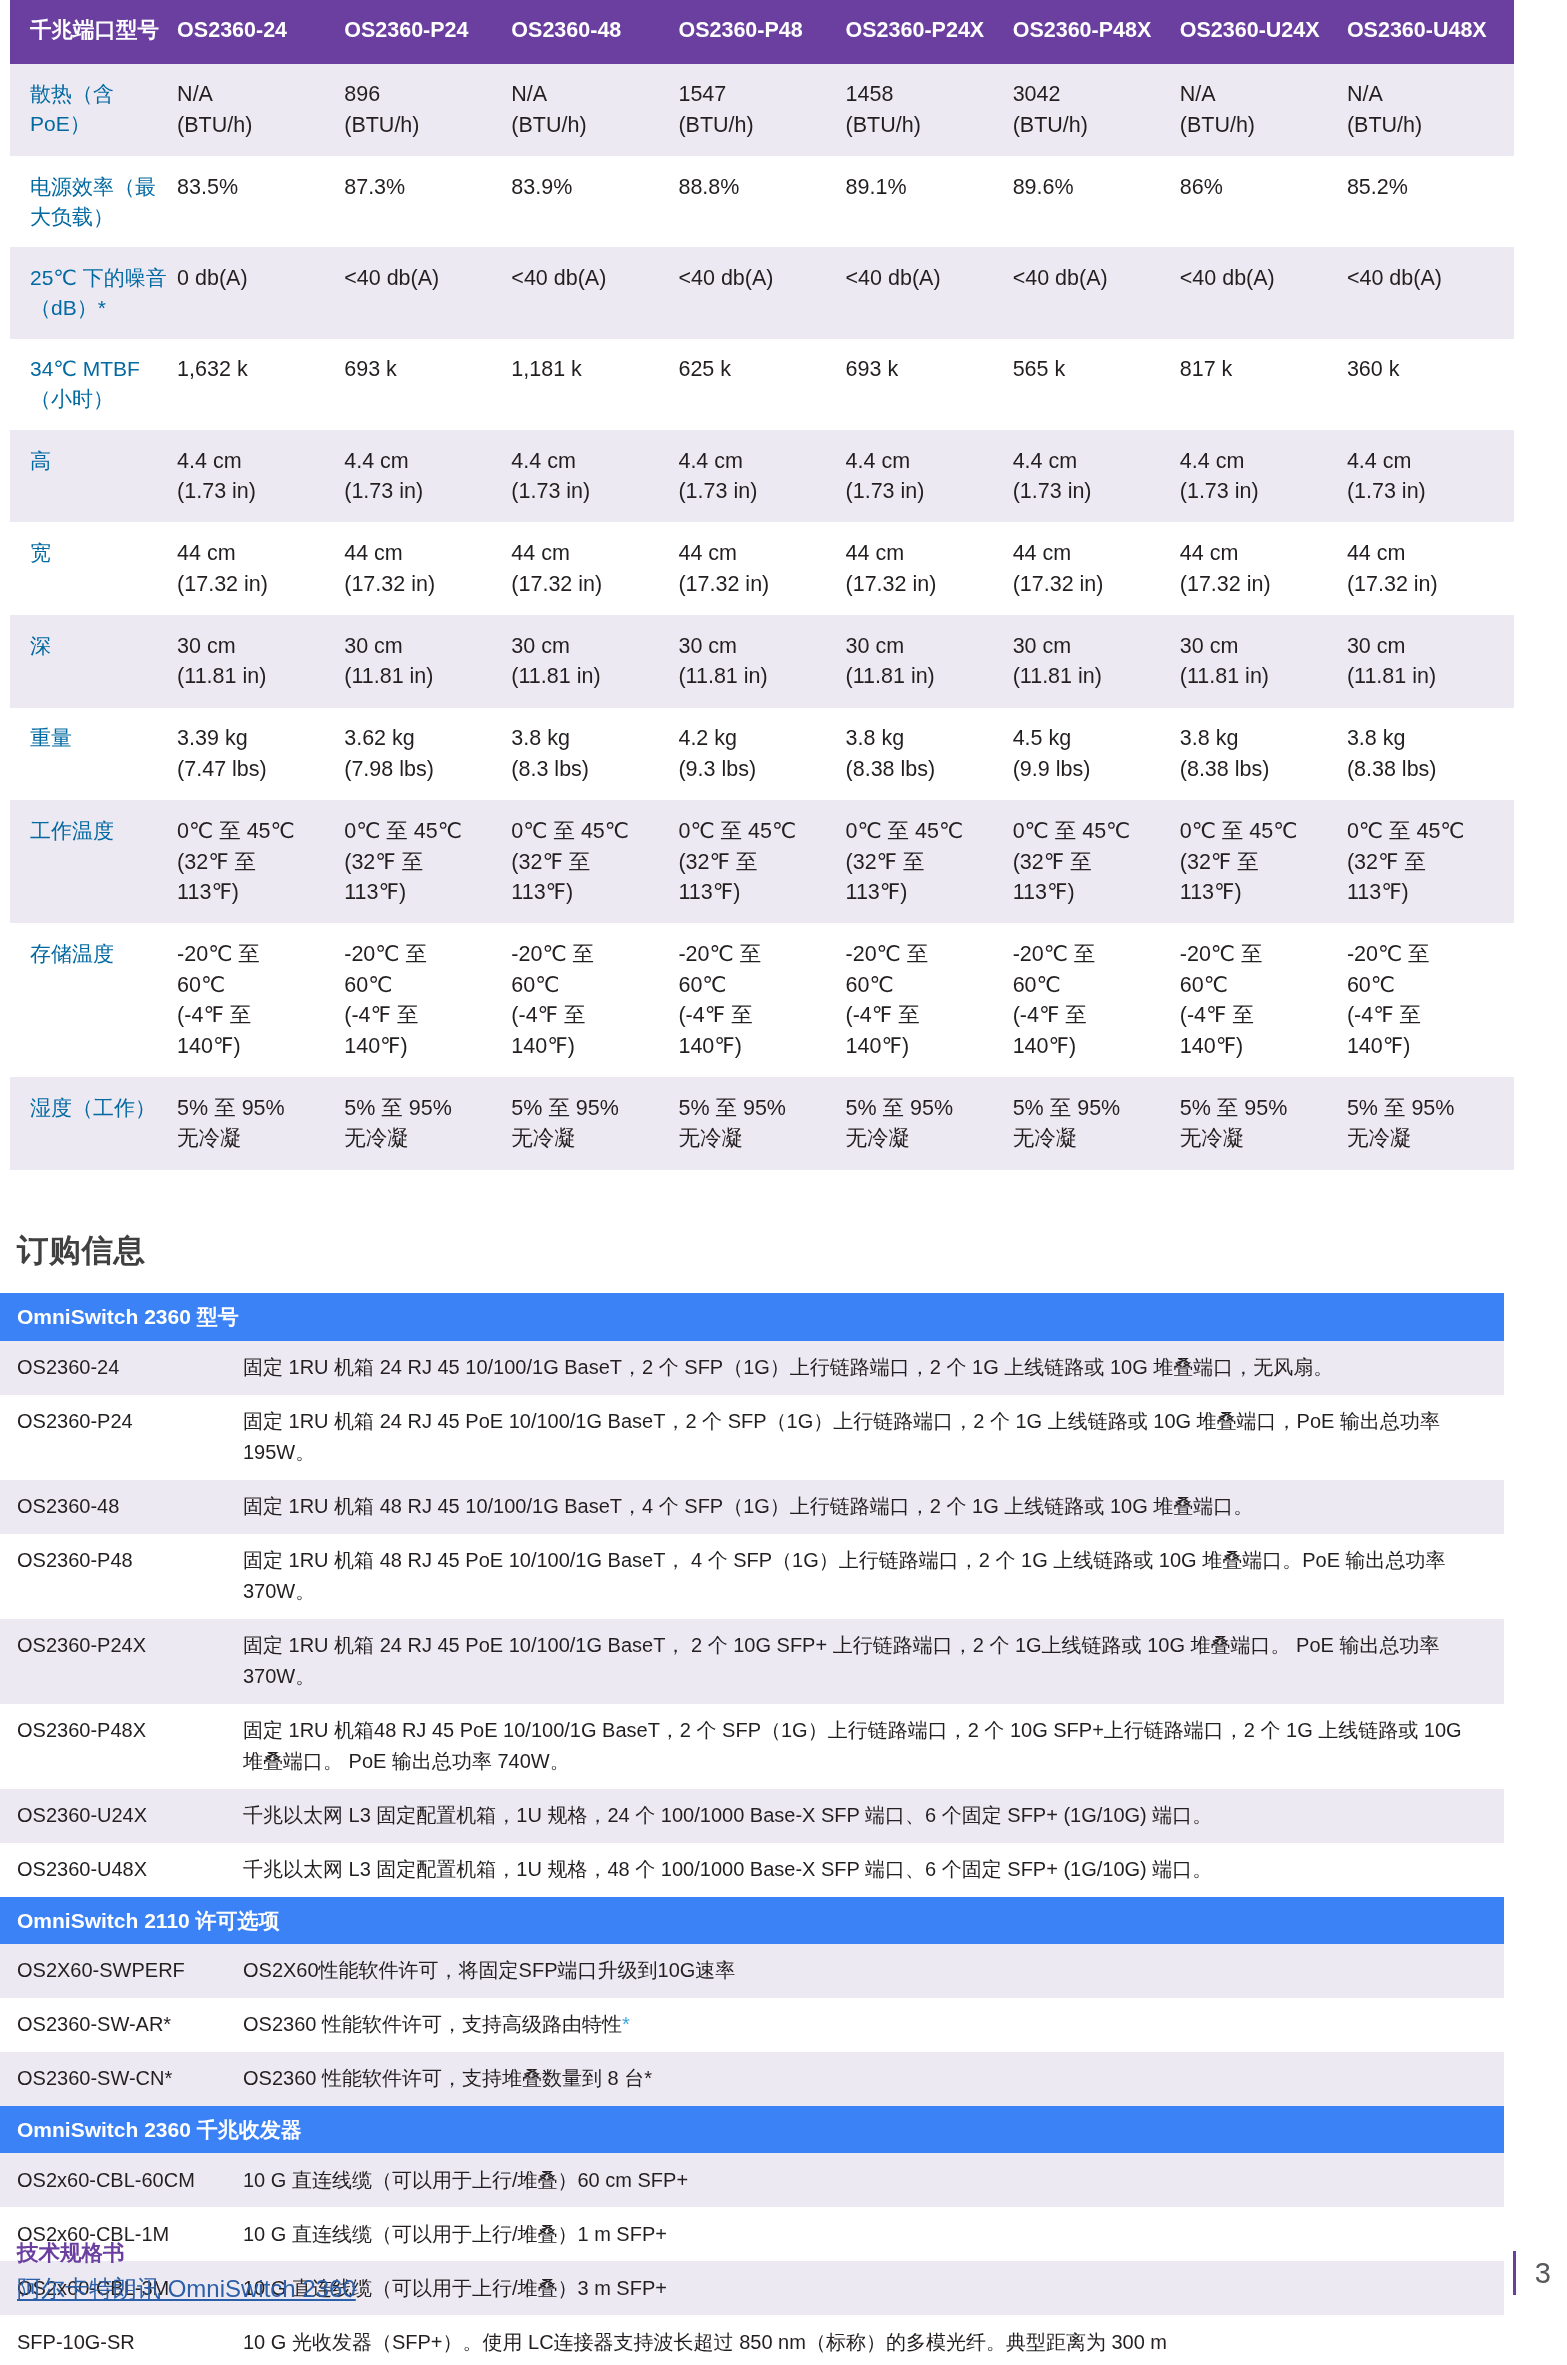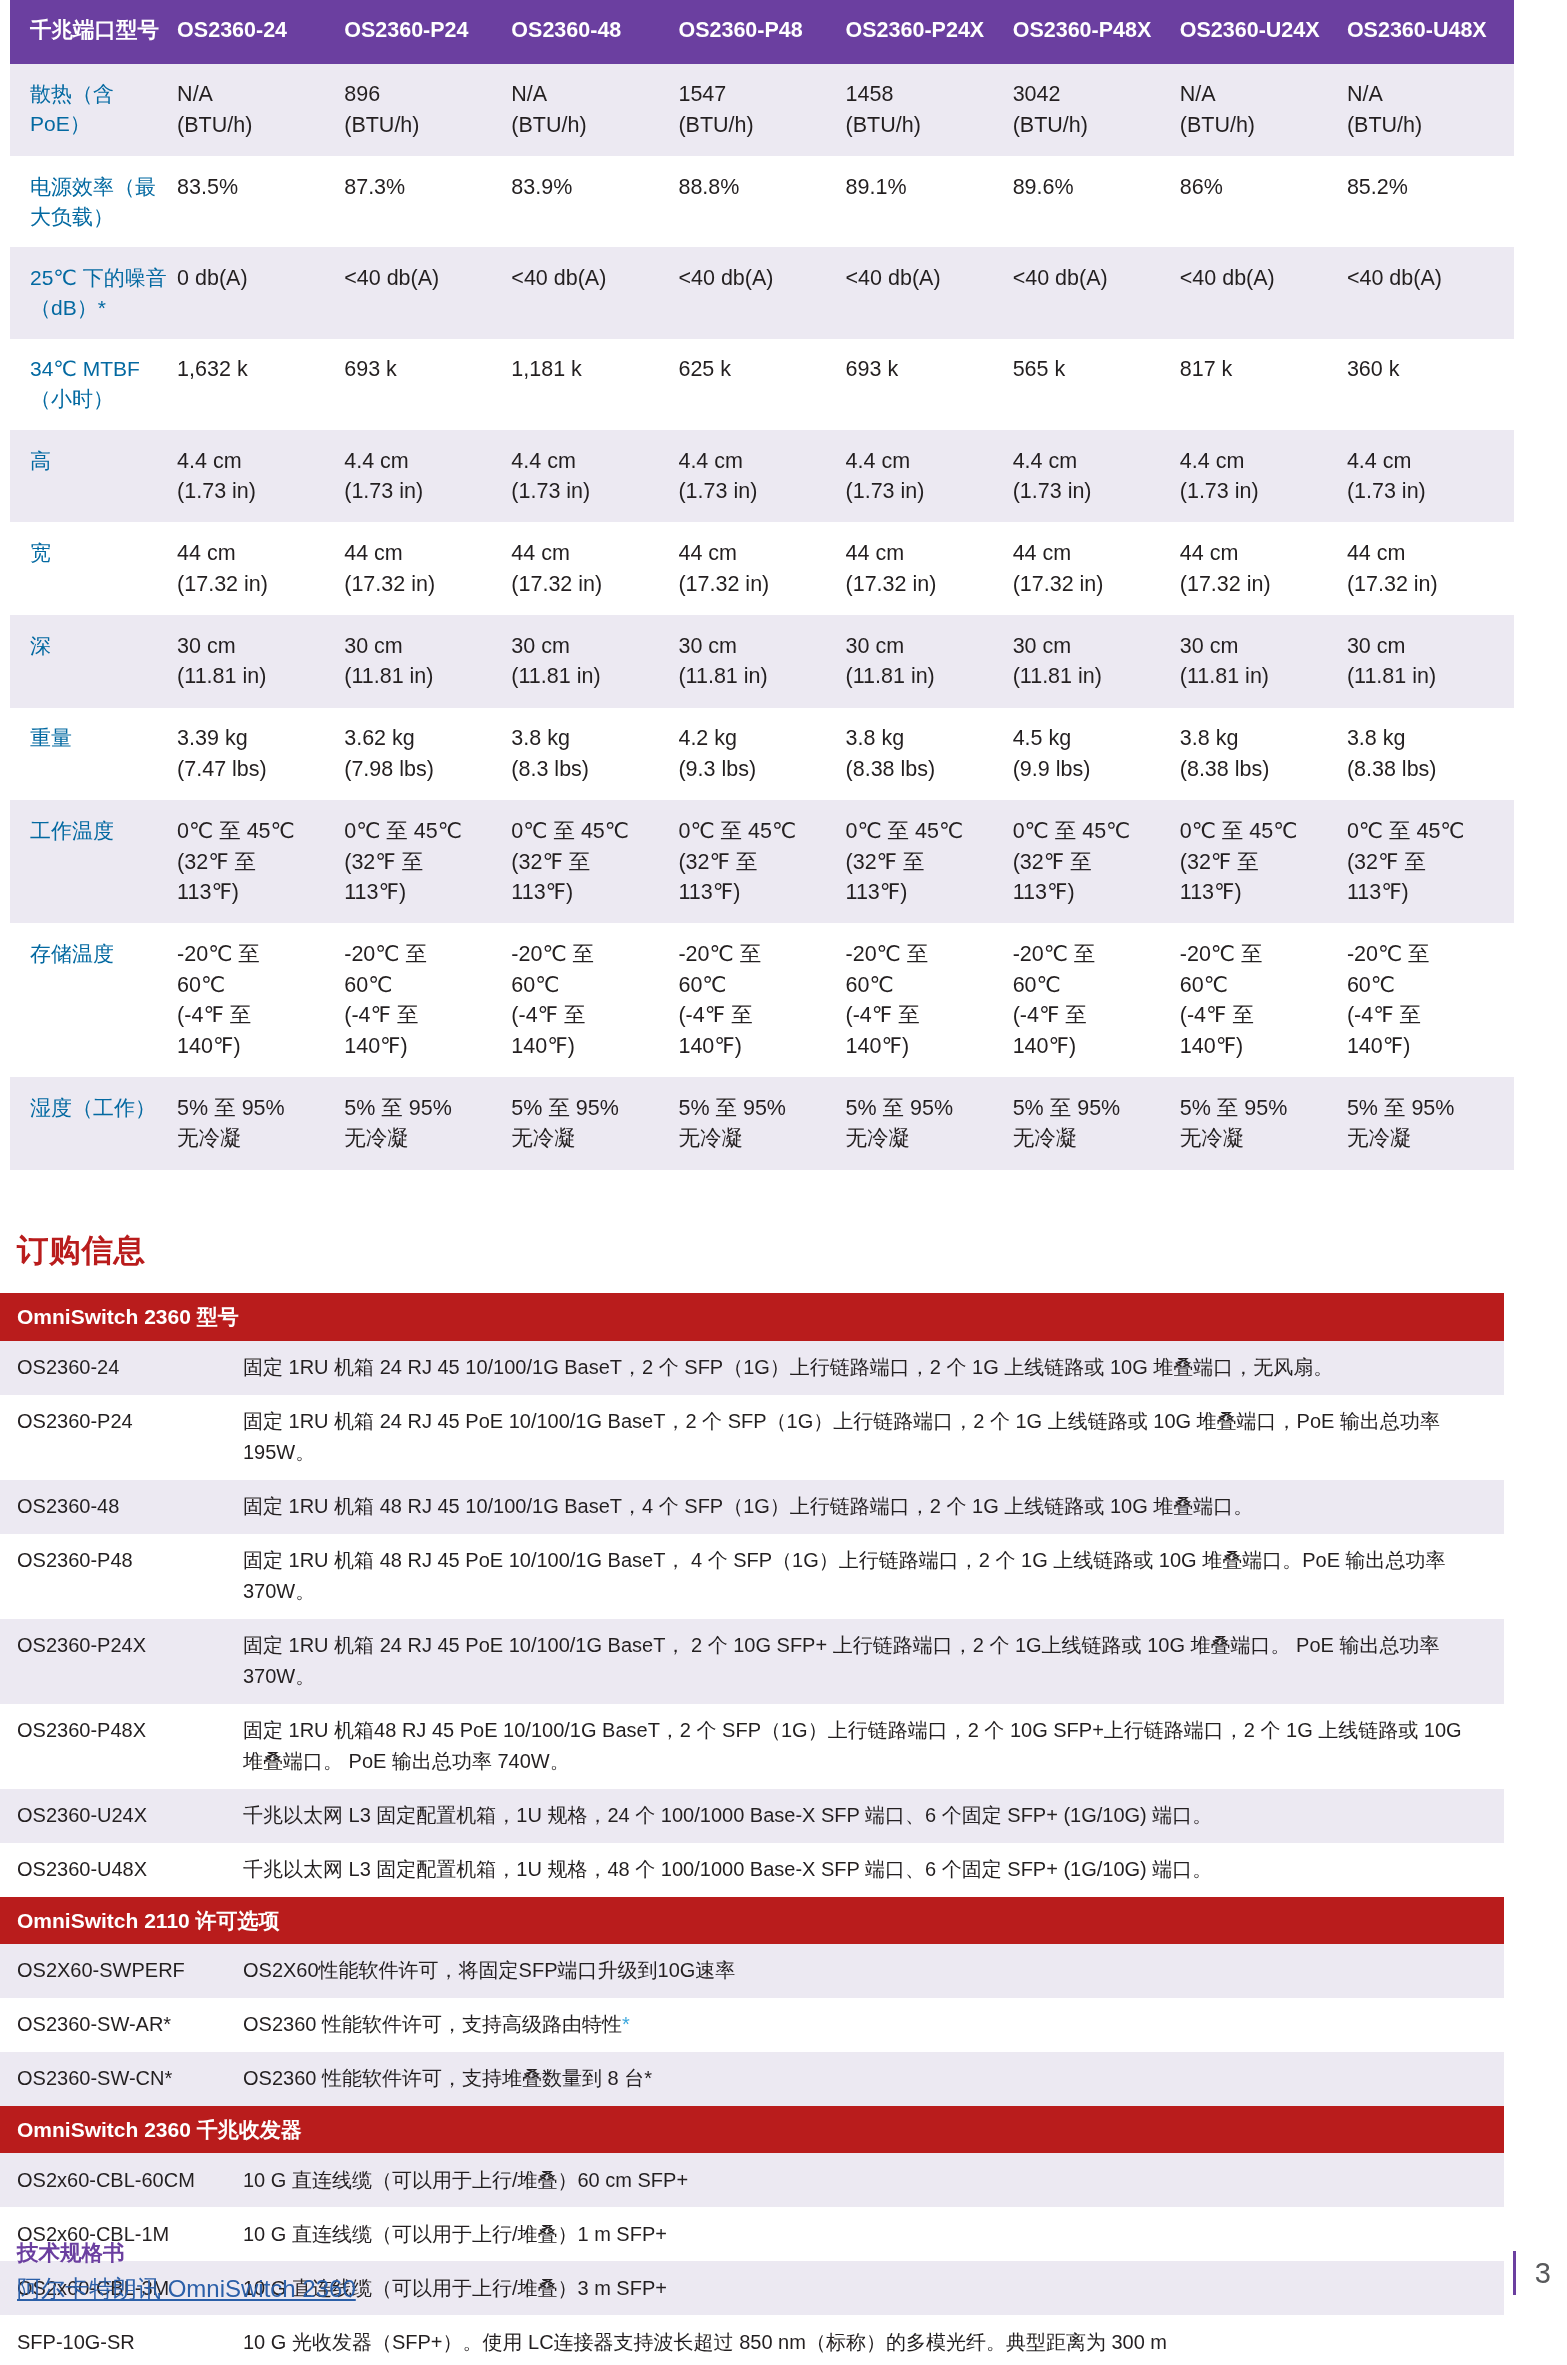--- a/index.html
+++ b/index.html
@@ -49,21 +49,21 @@
   }
   .spec-table td.rowhead {
     padding-left: 20px;
     font-size: 21px;
     color: #0369a1;
   }
   .cellline { display: block; }
 
   
   .section-title {
-    color: #b91c1c;
+    color: #404040;
     font-size: 31.5px;
     font-weight: bold;
     margin: 60px 0 21.5px 17px;
     letter-spacing: 0.7px;
   }
 
   
   .order-table {
     width: 1504px;
     border-collapse: collapse;
@@ -74,21 +74,21 @@
     font-size: 20px;
     line-height: 1.55;
     padding: 11.5px 10px 11.5px 0;
   }
   .order-table td.sku {
     padding-left: 17px;
     width: 243px;
     white-space: nowrap;
   }
   .order-table tr.grp td {
-    background: #b91c1c;
+    background: #3b82f6;
     color: #ffffff;
     font-weight: bold;
     font-size: 21px;
     padding: 10px 10px 10px 17px;
     line-height: 1.3;
   }
   .order-table tr.alt td { background: #ece9f2; }
   .order-table tr.plain td { background: #ffffff; }
   .order-table td.desc { padding-right: 21.5px; }
   .ast { color: #3ba7dd; }

